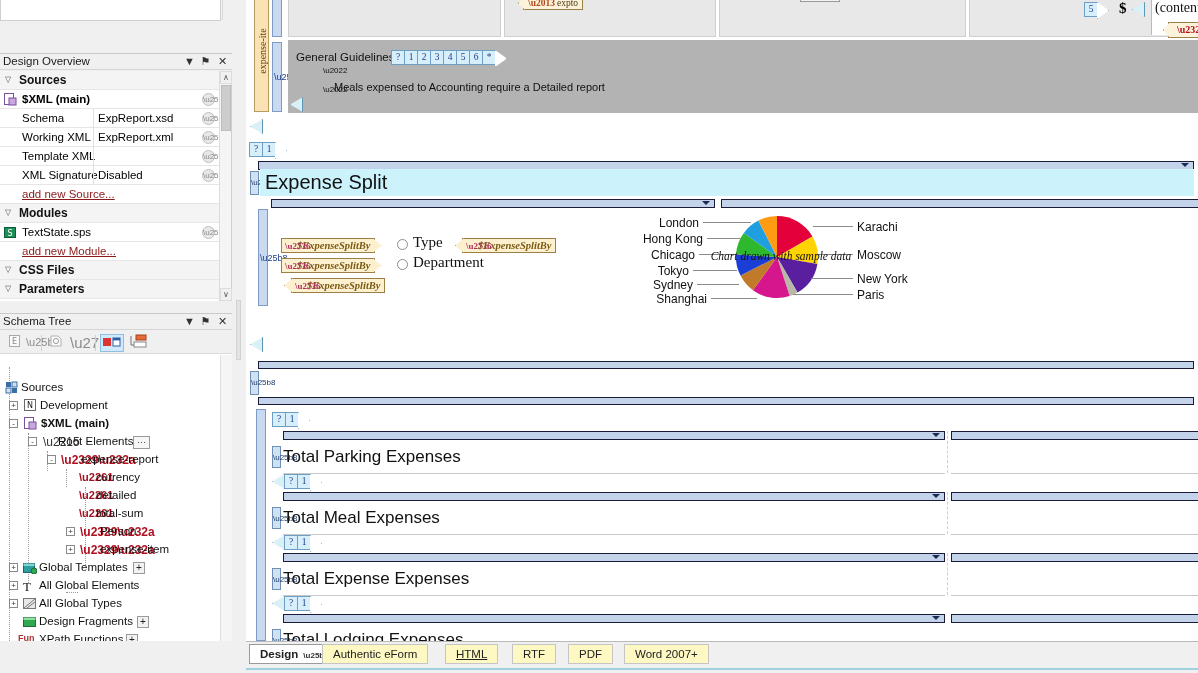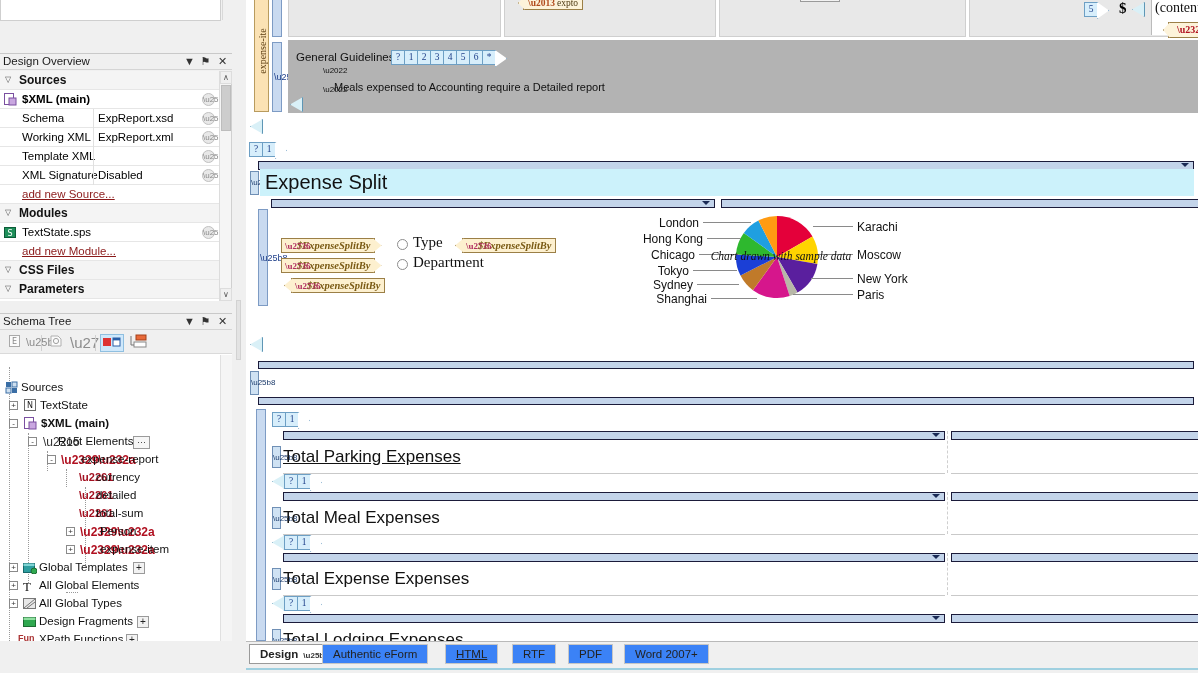--- a/index.html
+++ b/index.html
@@ -341,21 +341,21 @@
   .cleader { position: absolute; height: 1px; background: #8a8a8a; }
 
   
   #bottom-bar {
     position: absolute; left: 246px; top: 641px; width: 952px; height: 32px;
     background: #f0f0f0; border-top: 1px solid #b9b9b9;
   }
   .btab {
     position: absolute; top: 2px; height: 20px; line-height: 19px;
     padding: 0 10px; font-size: 11.5px; color: #222;
-    border: 1px solid #c6c6c6; background: #3b82f6; white-space: nowrap;
+    border: 1px solid #c6c6c6; background: #fef9c3; white-space: nowrap;
     cursor: default;
   }
   .btab.active {
     background: #ffffff; font-weight: bold; border-color: #9a9a9a;
   }
   .btab .dd {
     display: inline-block; margin-left: 5px; font-size: 8px; color: #333;
   }
   #bottom-rule {
     position: absolute; left: 246px; top: 668px; width: 952px; height: 2px;
@@ -536,21 +536,21 @@
         </div>
 
         <div class="st-row" style="top:42px;">
           <span class="st-exp" style="left:9px;">+</span>
           <span class="st-ico" style="left:24px;">
             <svg width="12" height="12" viewBox="0 0 12 12">
                 <rect x="0.5" y="0.5" width="11" height="11" fill="#fff" stroke="#6a6a6a"></rect>
                 <text x="6" y="9" font-size="8" text-anchor="middle" fill="#222" font-family="DejaVu Sans">N</text>
               </svg>
           </span>
-          <span class="st-txt" style="left:40px;">TextState</span>
+          <span class="st-txt" style="left:40px;">Development</span>
         </div>
 
         <div class="st-row" style="top:60px;">
           <span class="st-exp" style="left:9px;">-</span>
           <span class="st-ico" style="left:24px;">
             <svg width="13" height="13" viewBox="0 0 13 13">
                 <rect x="0.5" y="0.5" width="9" height="11" fill="#fff" stroke="#7a4fa0"></rect>
                 <rect x="5" y="5" width="7" height="7" fill="#c9a7e0" stroke="#7a4fa0"></rect>
               </svg>
           </span>
@@ -824,21 +824,21 @@
     <div class="cond" style="left:26px;top:412px;">
       <span class="cell">?</span>
       <span class="cell">1</span>
       <span class="endcap"></span>
     </div>
     <div class="tbar" style="left:37px;top:431px;width:662px;">
       <span class="caret"></span>
     </div>
     <div class="tbar" style="left:705px;top:431px;width:247px;border-right:none;"></div>
     <div class="sec-toggle" style="left:26px;top:446px;height:22px;">\u25b8</div>
-    <div class="row-title" style="left:37px;top:445px;text-decoration:underline;">Total Parking Expenses</div>
+    <div class="row-title" style="left:37px;top:445px;">Total Parking Expenses</div>
     <div class="tline" style="left:37px;top:473px;width:662px;"></div>
     <div class="tline" style="left:705px;top:473px;width:247px;"></div>
     <div class="dotline-v" style="left:701px;top:431px;height:42px;"></div>
 
     <div class="ltri" style="left:26px;top:474px;"></div>
     <div class="cond" style="left:38px;top:474px;">
       <span class="cell">?</span>
       <span class="cell">1</span>
       <span class="endcap"></span>
     </div>

